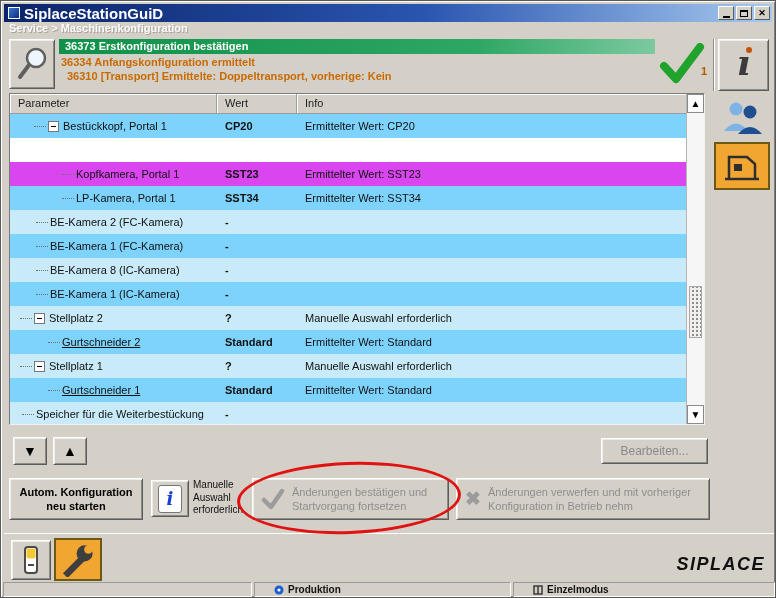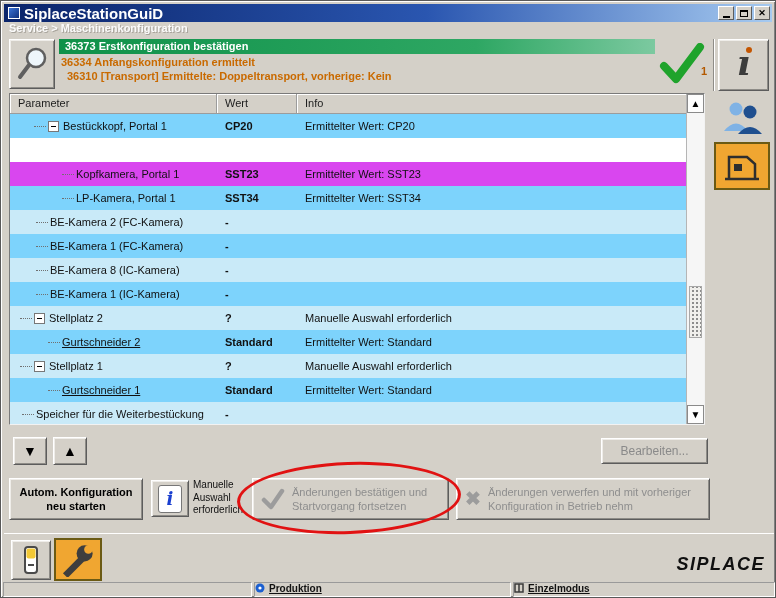--- a/index.html
+++ b/index.html
@@ -105,21 +105,21 @@
   
   .bottombar{left:3px;top:532px;width:770px;height:48px;border-top:1px solid #fff;}
   .feederbtn{left:10px;top:539px;width:40px;height:40px;display:flex;align-items:center;justify-content:center;}
   .wrenchbtn{left:53px;top:537px;width:48px;height:43px;background:#f0a631;border:2px solid #6b5a14;
     display:flex;align-items:center;justify-content:center;}
   .logo{right:10px;top:553px;font-size:18px;font-weight:bold;letter-spacing:1.5px;color:#101010;font-style:italic;}
 
   
   .statusbar{left:2px;top:581px;width:772px;height:15px;display:flex;gap:2px;}
   .scell{height:15px;border:1px solid;border-color:#9a9a9a #fff #fff #9a9a9a;
-    display:flex;gap:4px;padding:0 0;font-size:10px;font-weight:bold;color:#111;text-decoration:underline;}
+    display:flex;align-items:center;gap:4px;padding:0 19px;font-size:10px;font-weight:bold;color:#111;}
   .scell.empty{width:249px;}
   .scell.mid{width:257px;}
   .scell.right{flex:1;}
 </style>
 </head>
 <body>
 
 <div id="app">
 
   <div class="abs titlebar">

